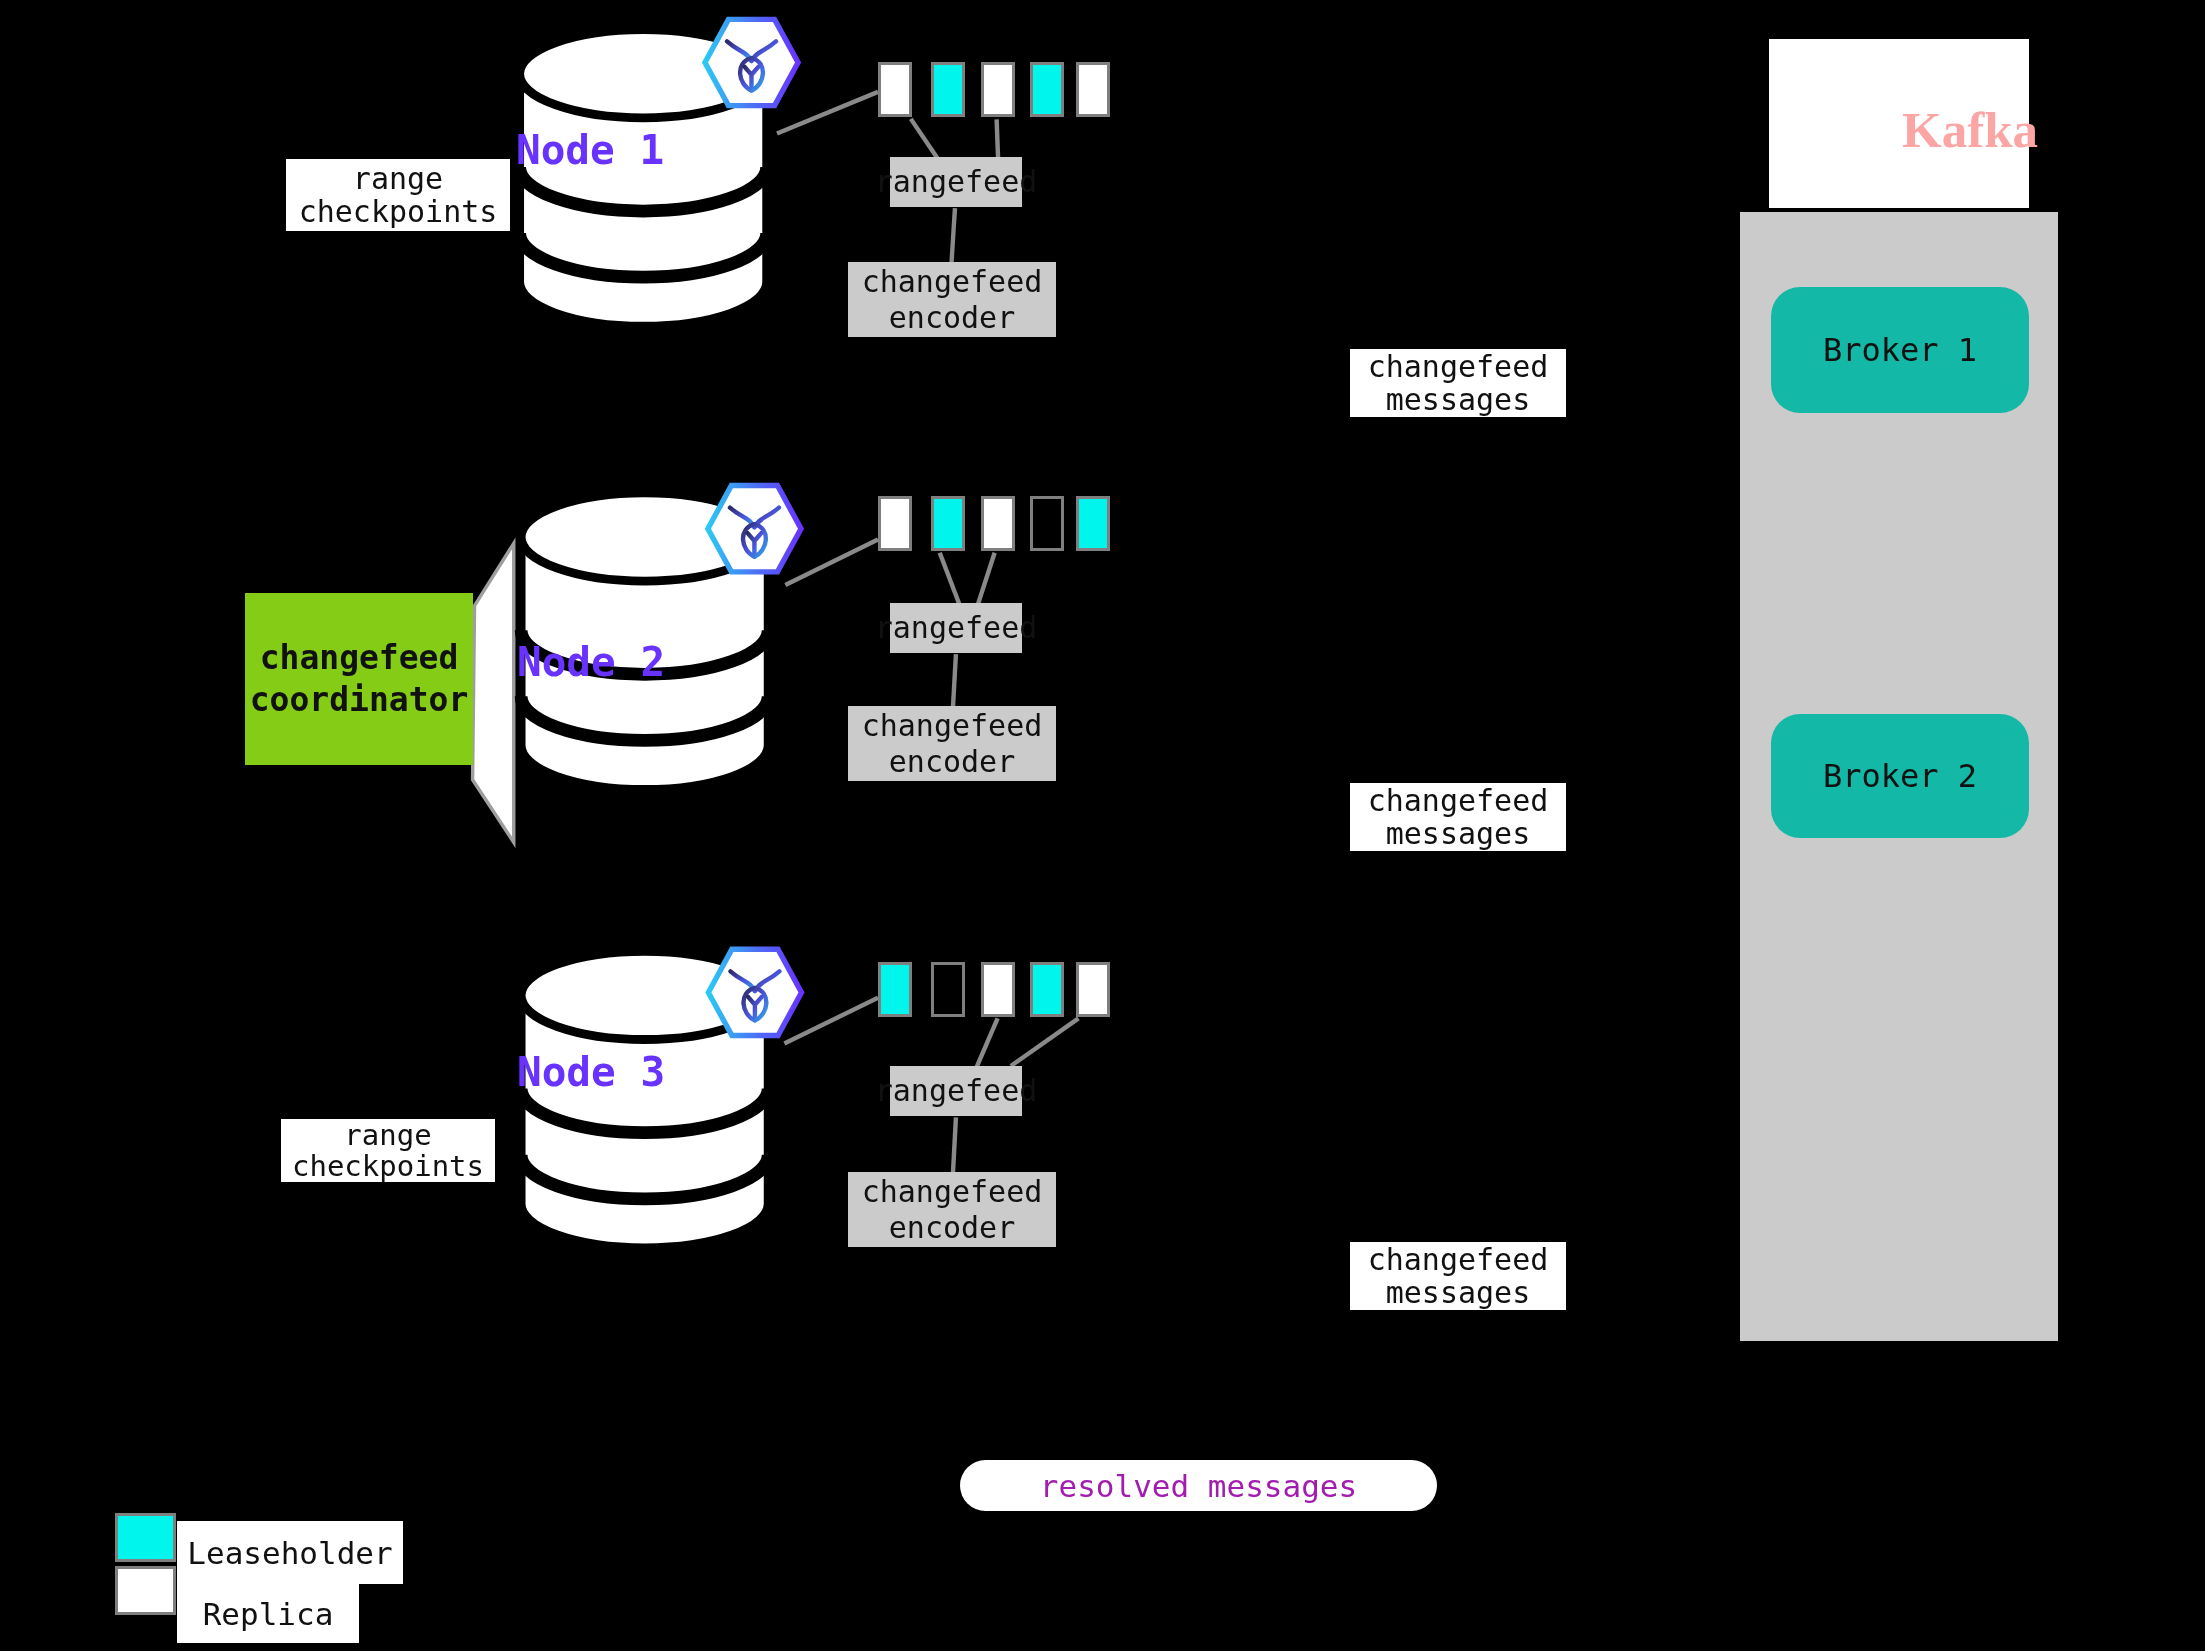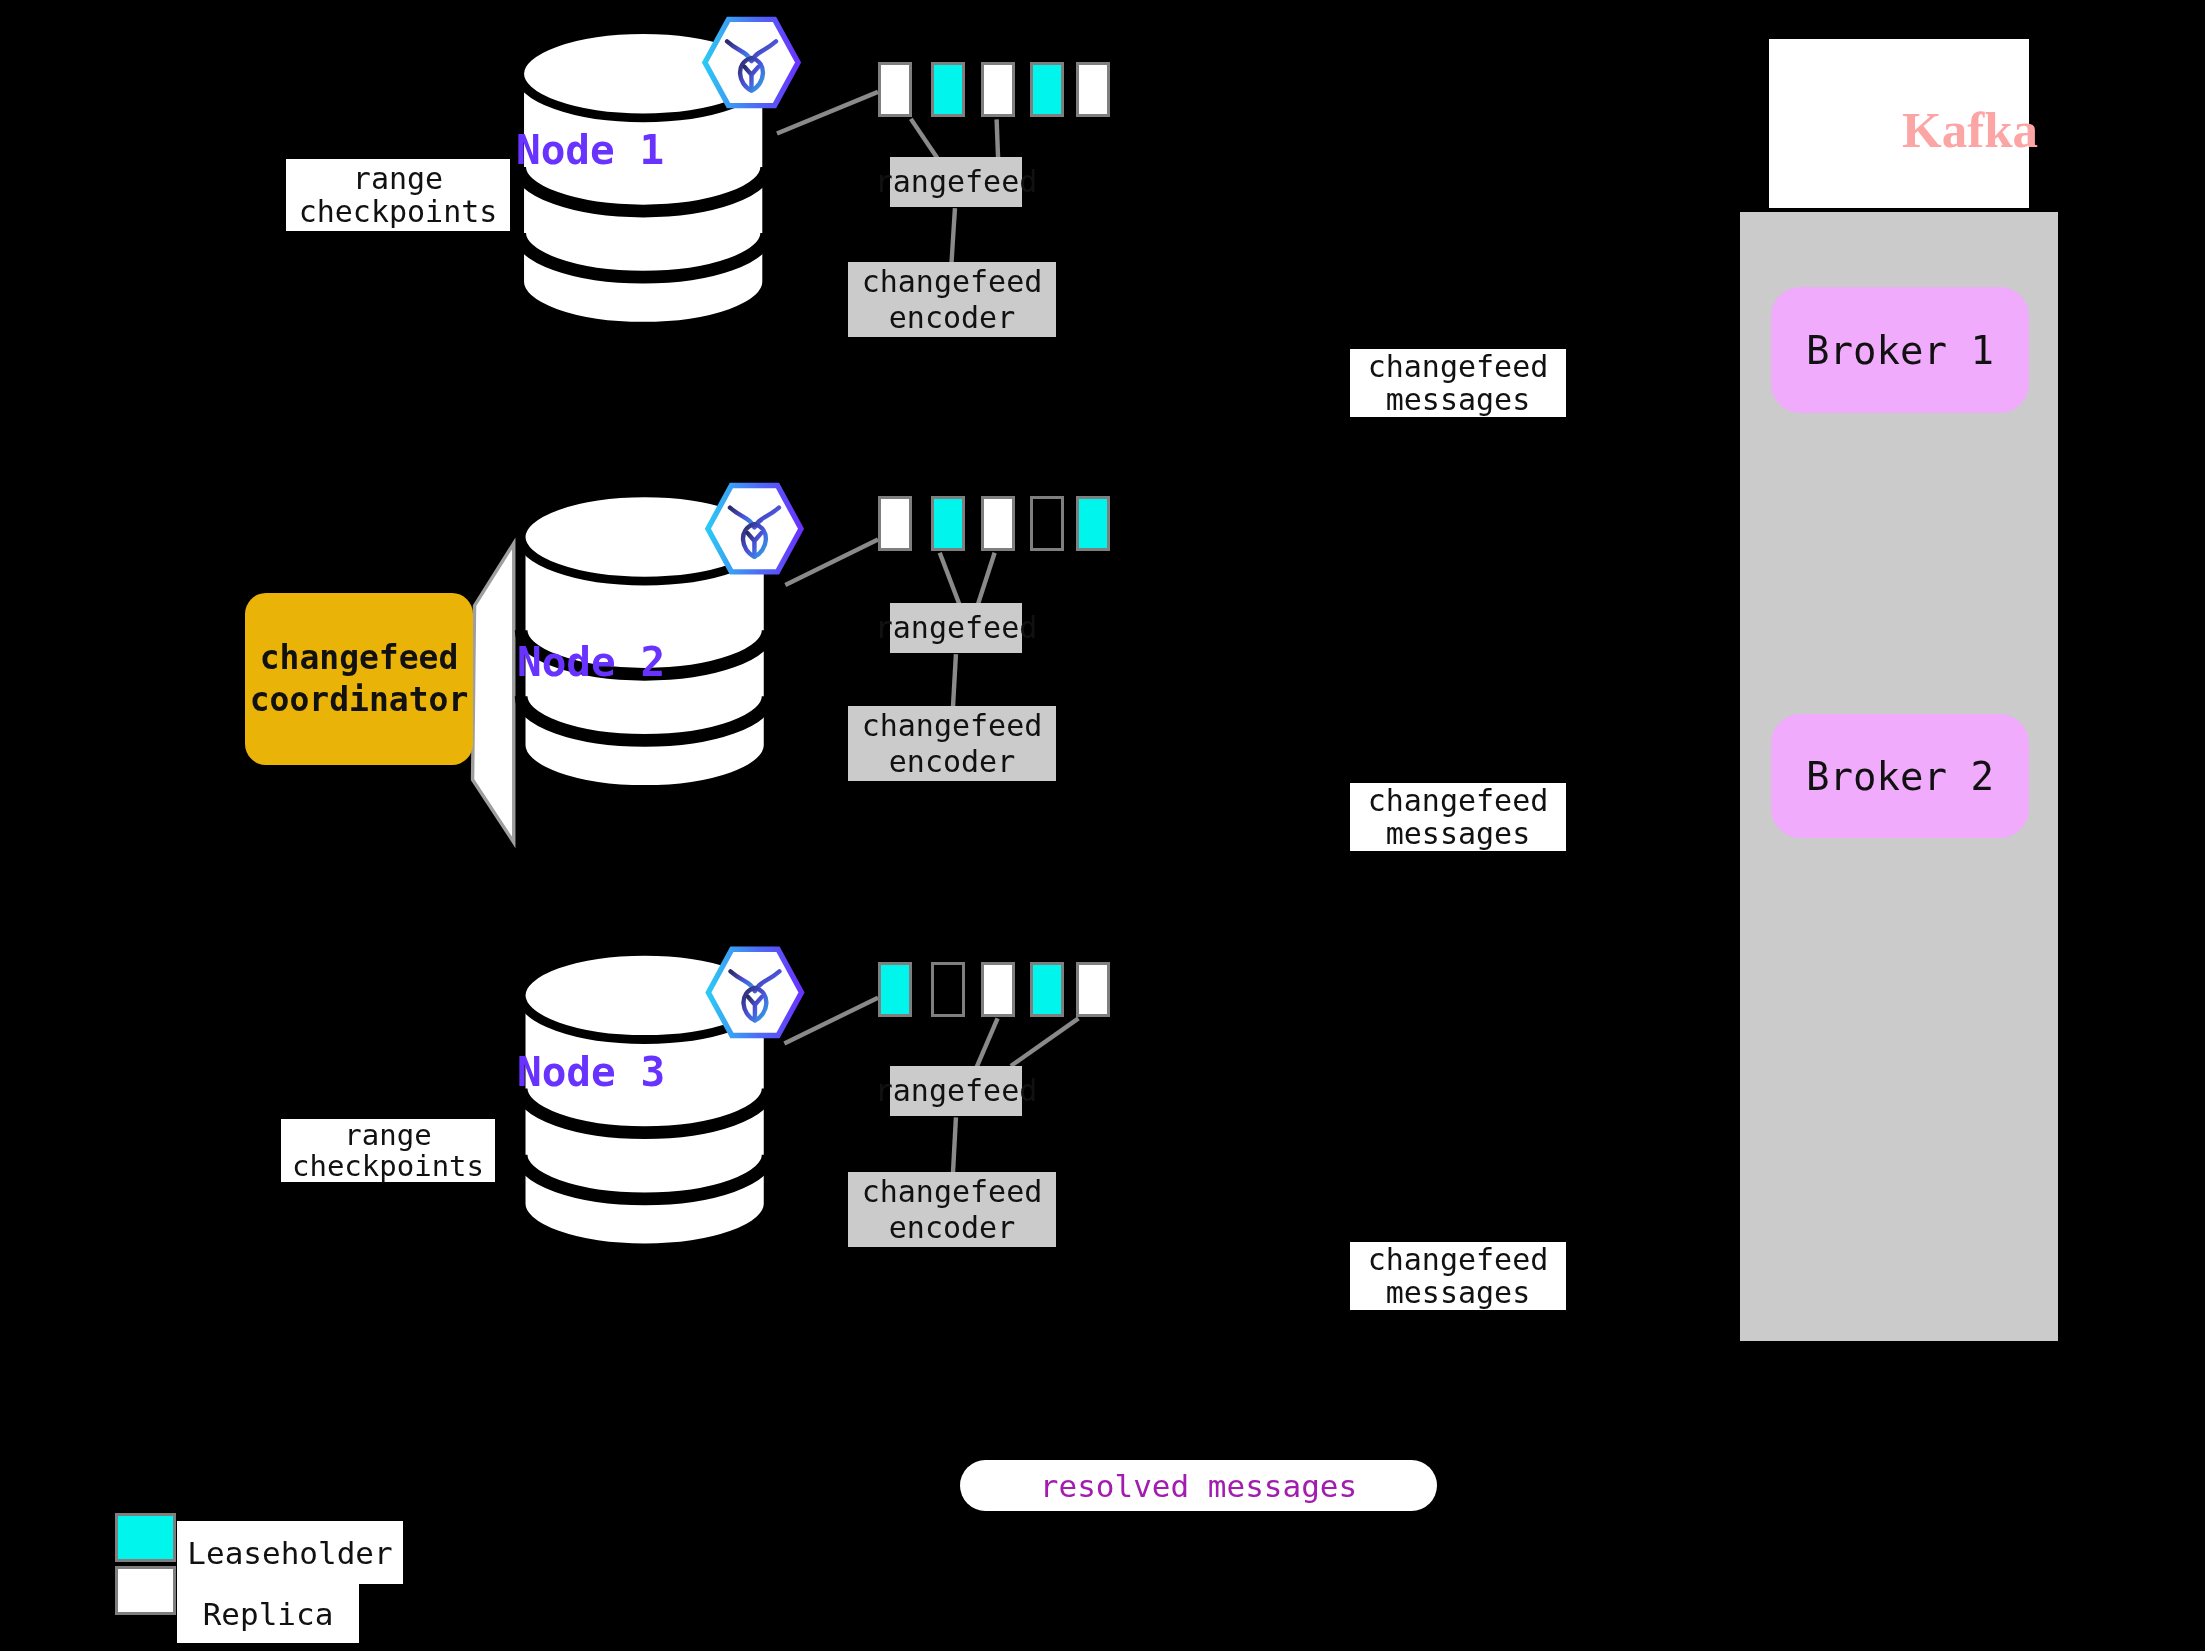--- a/index.html
+++ b/index.html
@@ -9,26 +9,26 @@
   .abs{position:absolute;box-sizing:border-box;}
   .graybox{background:#CBCBCB;color:#111;display:flex;align-items:center;justify-content:center;
            text-align:center;font-size:30px;line-height:36px;}
   .whitebox{background:#FFF;color:#111;display:flex;align-items:center;justify-content:flex-start;
             text-align:center;font-size:30px;line-height:33px;}
   .node-label{color:#6933FF;font-weight:bold;font-size:41px;text-align:left;}
   .range-rect{width:34px;height:55px;border:3.4px solid #7F7F7F;background:transparent;}
   .r-leaseholder{background:#00F5EC;}
   .r-replica{background:#FFFFFF;}
   .r-empty{background:transparent;}
-  .broker{background:#f0abfc;border-radius:29px;color:#111;display:flex;align-items:center;
-          justify-content:center;font-size:39px;}
+  .broker{background:#14b8a6;border-radius:29px;color:#111;display:flex;align-items:center;
+          justify-content:center;font-size:32px;}
   .pill{background:#FFF;border-radius:27.5px;color:#a21caf;display:flex;align-items:center;
         justify-content:center;font-size:31px;}
-  .coord{background:#eab308;color:#111;font-weight:bold;font-size:33px;line-height:42px;
-         display:flex;align-items:center;justify-content:center;text-align:center;border-radius:21px;}
+  .coord{background:#84cc16;color:#111;font-weight:bold;font-size:33px;line-height:42px;
+         display:flex;align-items:center;justify-content:center;text-align:center;}
   .legend-chip{width:61px;height:49px;border:3.9px solid #7F7F7F;}
   .legend-label{background:#FFF;color:#111;font-size:31px;display:flex;align-items:center;
                 justify-content:center;margin-top:12px;}
   .kafka-title{color:#fca5a5;font-family:Liberation Serif, serif;
                font-weight:bold;font-size:51px;}
 </style>
 </head>
 <body>
 
 <div id="canvas">

